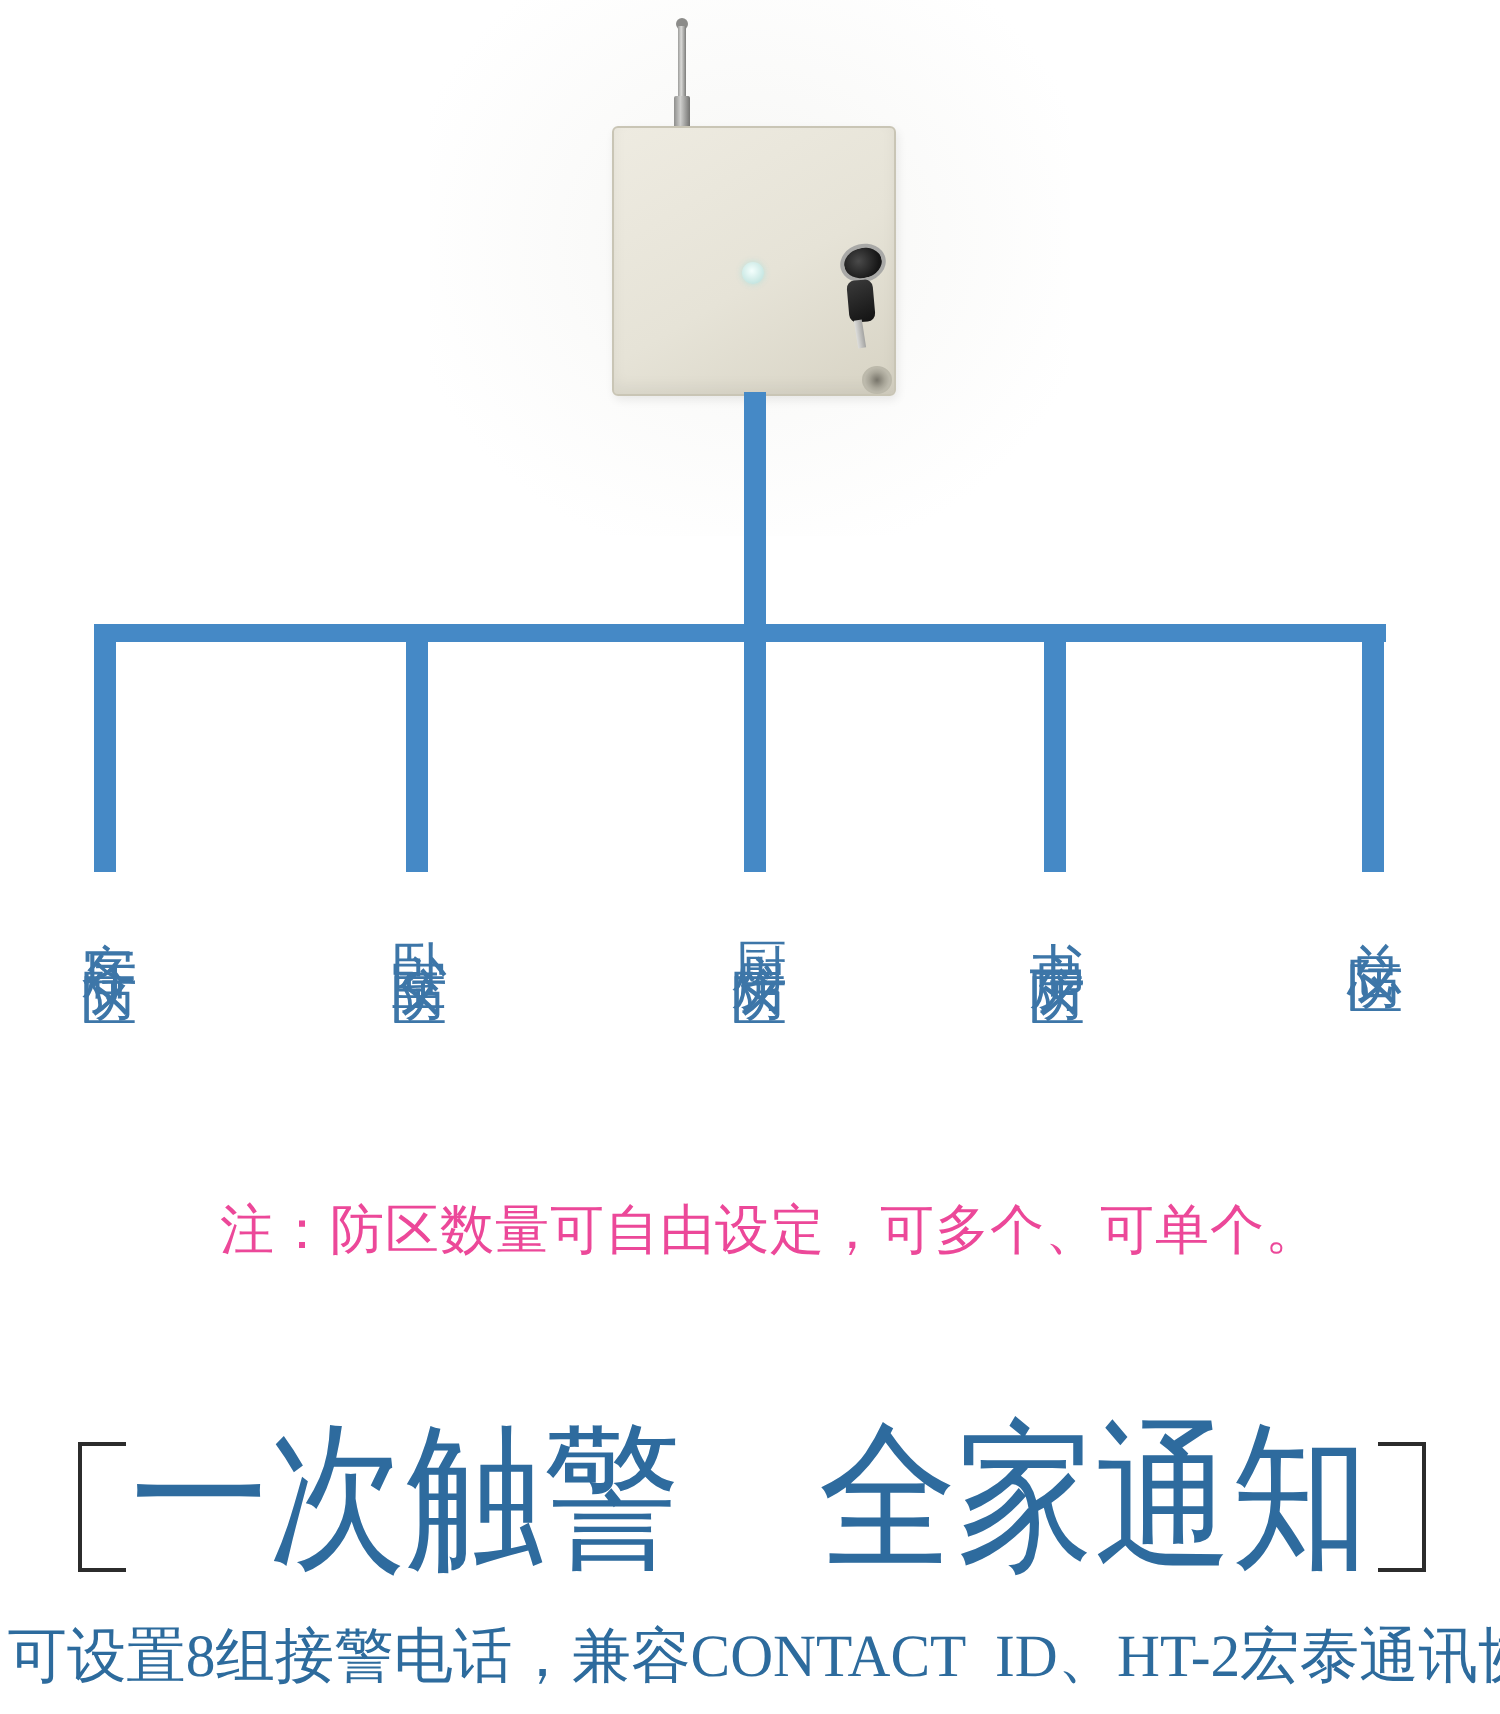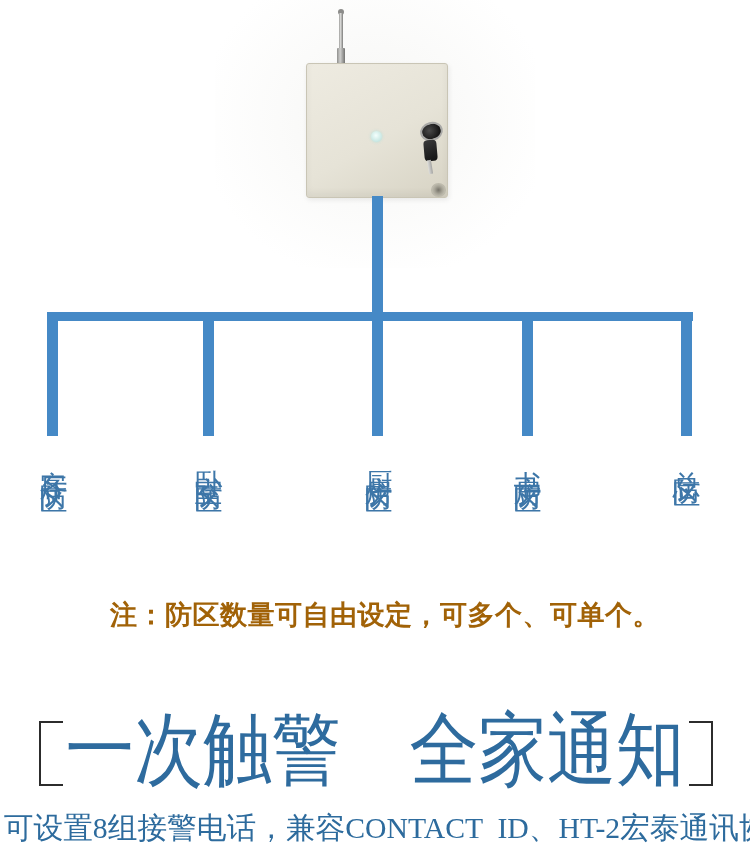--- a/index.html
+++ b/index.html
@@ -64,21 +64,21 @@
     font-size:28px; line-height:32px; letter-spacing:6px;
     color:#3d76a8; white-space:nowrap;
   }
   .z1 { left:37px; }  .z2 { left:192px; } .z3 { left:362px; }
   .z4 { left:511px; } .z5 { left:670px; }
 
   
   .note {
     position:absolute; left:0; top:597px; width:750px; padding-left:20px;
     box-sizing:border-box; text-align:center;
-    font-size:27px; letter-spacing:0.5px; color:#a16207; white-space:nowrap;font-weight:bold;
+    font-size:27px; letter-spacing:0.5px; color:#ec4899; white-space:nowrap;
   }
 
   
   .bracket {
     position:absolute; top:721px; width:22px; height:61px;
     border-top:2px solid #2c2c2c; border-bottom:2px solid #2c2c2c;
   }
   .bracket-left  { left:39px;  border-left:2px  solid #2c2c2c; }
   .bracket-right { left:689px; border-right:2px solid #2c2c2c; }
   .headline {

